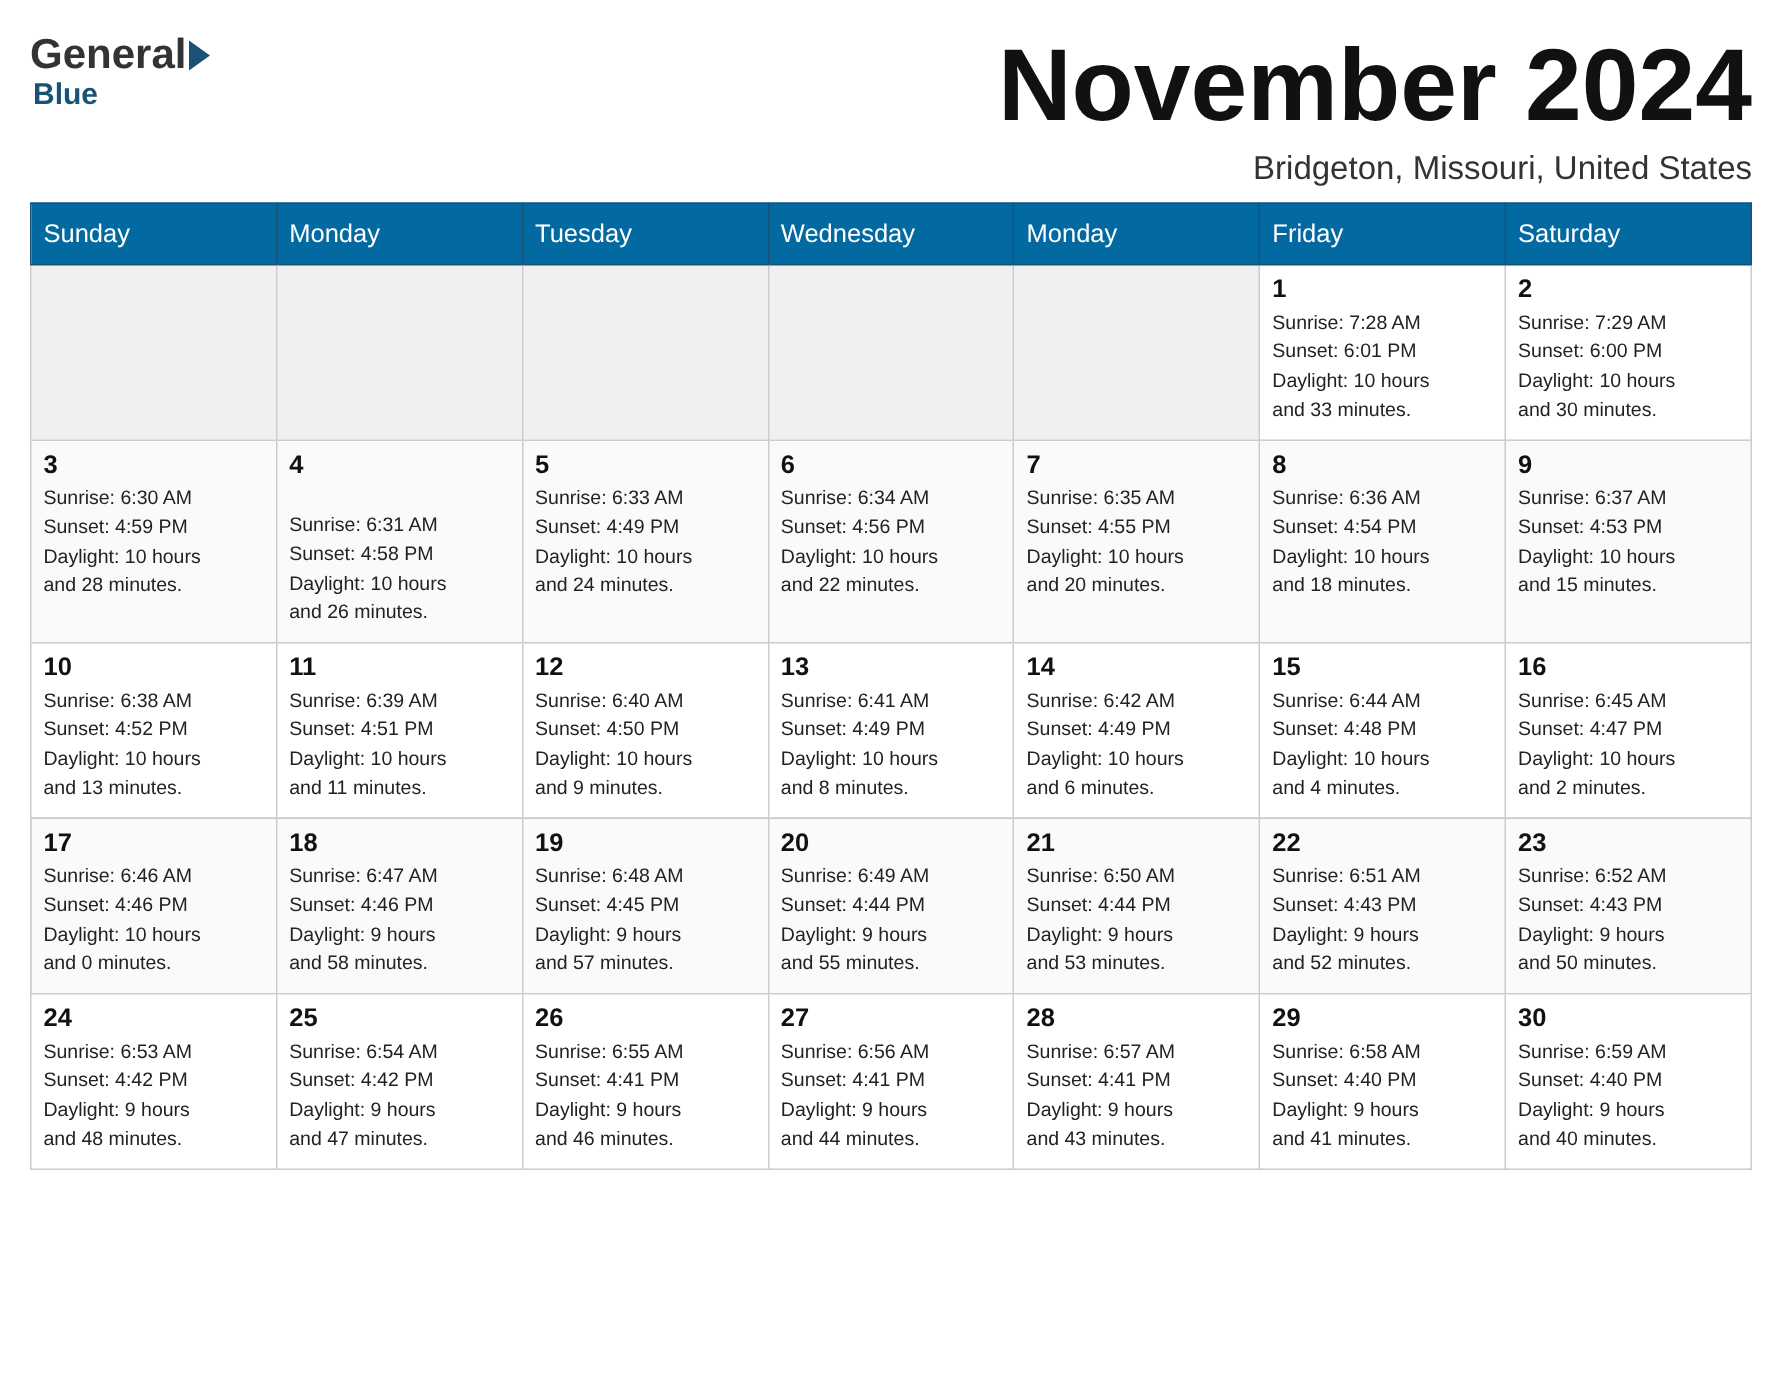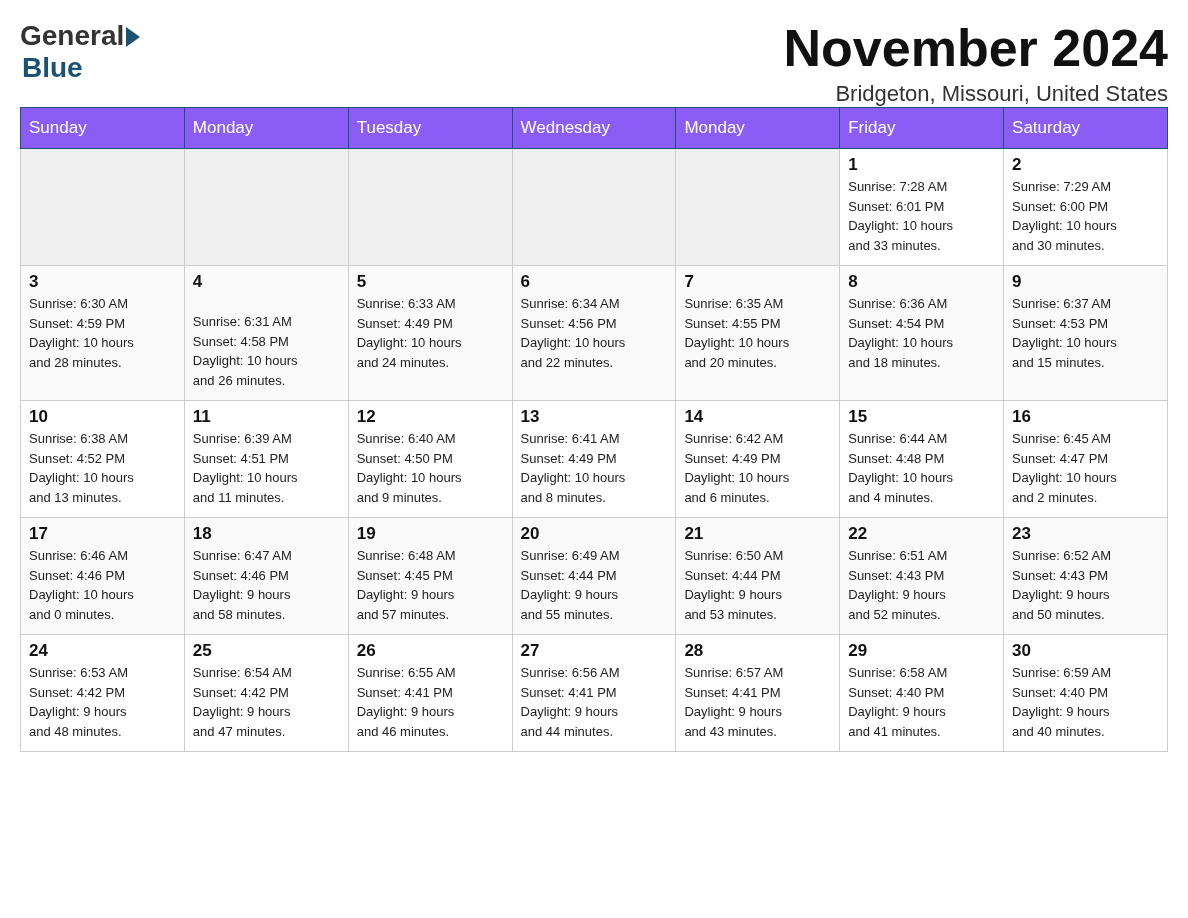--- a/index.html
+++ b/index.html
@@ -7,20 +7,21 @@
       font-family: Arial, sans-serif;
       background: #fff;
       width: 1188px;
       min-height: 918px;
       padding: 20px;
     }
     .header-area {
       display: flex;
       justify-content: space-between;
       align-items: flex-start;
+      margin-bottom: 10px;
     }
     .logo {
       display: flex;
       flex-direction: column;
       align-items: flex-start;
     }
     .logo-text {
       display: flex;
       align-items: center;
       font-size: 28px;
@@ -34,45 +35,45 @@
       width: 0;
       height: 0;
       border-left: 14px solid #1a5276;
       border-top: 10px solid transparent;
       border-bottom: 10px solid transparent;
       margin-left: 2px;
       margin-top: 2px;
     }
     .logo-blue {
       color: #1a5276;
-      font-size: 28px;
+      font-size: 20px;
       font-weight: bold;
       margin-left: 2px;
     }
     .title-area {
       text-align: right;
     }
     .month-title {
-      font-size: 52px;
+      font-size: 68px;
       font-weight: bold;
       color: #111;
       line-height: 1.1;
     }
     .location-title {
       font-size: 22px;
       color: #333;
       margin-top: 4px;
     }
     .calendar-table {
       width: 100%;
       border-collapse: collapse;
       border: 1px solid #aaa;
     }
     .calendar-table th {
-      background-color: #8b5cf6;
+      background-color: #0369a1;
       color: #fff;
       padding: 10px 8px;
       font-size: 17px;
       font-weight: normal;
       text-align: left;
       border: 1px solid #1a5276;
     }
     .calendar-table td {
       vertical-align: top;
       padding: 6px 8px 10px 8px;

